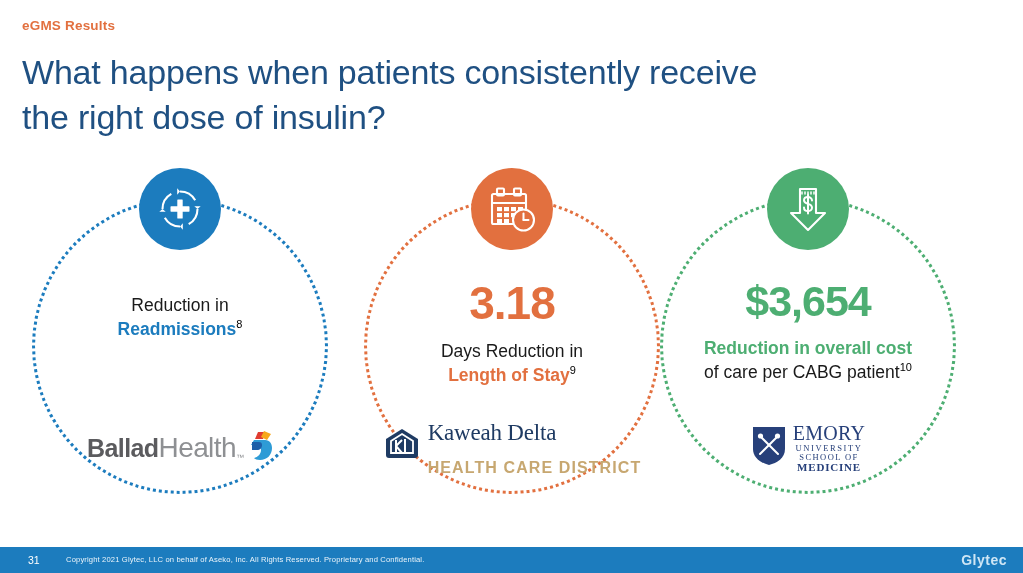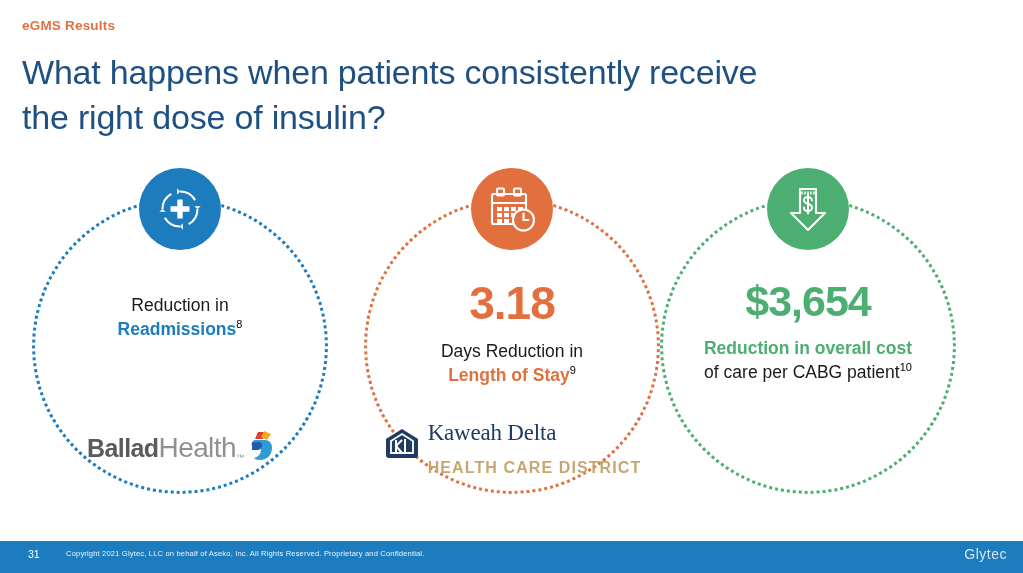--- a/index.html
+++ b/index.html
@@ -94,37 +94,37 @@
   .emory { display:flex; align-items:center; }
   .emory .eshield { margin-right:6px; }
   .emory .etxt { display:flex; flex-direction:column; align-items:center; line-height:1.05; }
   .emory .e1 { font-family:"Liberation Serif", serif; font-size:20px; color:#27407A; letter-spacing:0.3px; }
   .emory .e2 { font-family:"Liberation Serif", serif; font-size:8.5px; color:#27407A; letter-spacing:1.6px; }
   .emory .e3 { font-family:"Liberation Serif", serif; font-size:8.5px; color:#27407A; letter-spacing:1.4px; }
   .emory .e4 { font-family:"Liberation Serif", serif; font-size:11px; font-weight:bold; color:#27407A; letter-spacing:0.8px; }
 
   
   .footer {
-    position:absolute; left:0; bottom:0; width:1023px; height:32px;
+    position:absolute; left:0; bottom:0; width:1023px; height:26px;
     background:#1C7CBE; color:#ffffff;
   }
   .footer .pageno {
     position:absolute; left:28px; top:0; height:25px;
     display:flex; align-items:center;
     font-size:10.5px;
   }
   .footer .copy {
     position:absolute; left:66px; top:0; height:25px;
     display:flex; align-items:center;
     font-size:7.6px; letter-spacing:0.15px; color:#eaf4fb;
   }
   .footer .brand {
     position:absolute; right:16px; top:0; height:25px;
     display:flex; align-items:center;
-    font-size:14px; color:#cfe6f5; letter-spacing:0.5px;
+    font-size:14px; color:#cfe6f5; letter-spacing:0.5px;font-weight:bold;
   }
 </style>
 </head>
 <body>
 
 <div id="slide">
 
   <div class="eyebrow" style="color: rgb(226, 112, 63);">eGMS Results</div>
 
   <div class="slide-title" style="color: rgb(31, 80, 130);">
@@ -258,20 +258,43 @@
       </div>
 
       <div class="card-body">
         <div class="stat small">$3,654</div>
         <div class="desc">
           <div class="ln"><span class="hl">Reduction in overall cost</span></div>
           <div class="ln"><span class="plain">of care per CABG patient</span><sup>10</sup></div>
         </div>
       </div>
 
+      <div class="logo-slot">
+        <div class="emory">
+          <span class="eshield">
+            <svg width="36" height="42" viewBox="0 0 36 42" aria-hidden="true">
+              <path d="M2 2 H34 V24 C34 33 26 38 18 40 C10 38 2 33 2 24 Z" fill="#27407A"></path>
+              <g stroke="#ffffff" stroke-width="2" stroke-linecap="round">
+                <line x1="9" y1="11" x2="27" y2="29"></line>
+                <line x1="27" y1="11" x2="9" y2="29"></line>
+              </g>
+              <g fill="#ffffff">
+                <circle cx="9.5" cy="11" r="2.6"></circle>
+                <circle cx="26.5" cy="11" r="2.6"></circle>
+              </g>
+            </svg>
+          </span>
+          <span class="etxt">
+            <span class="e1">EMORY</span>
+            <span class="e2">UNIVERSITY</span>
+            <span class="e3">SCHOOL OF</span>
+            <span class="e4">MEDICINE</span>
+          </span>
+        </div>
+      </div>
     </div>
 
   </div>
 
   <div class="footer" style="background: rgb(28, 124, 190);">
     <div class="pageno">31</div>
     <div class="copy">Copyright 2021 Glytec, LLC on behalf of Aseko, Inc. All Rights Reserved. Proprietary and Confidential.</div>
     <div class="brand">Glytec</div>
   </div>
 

